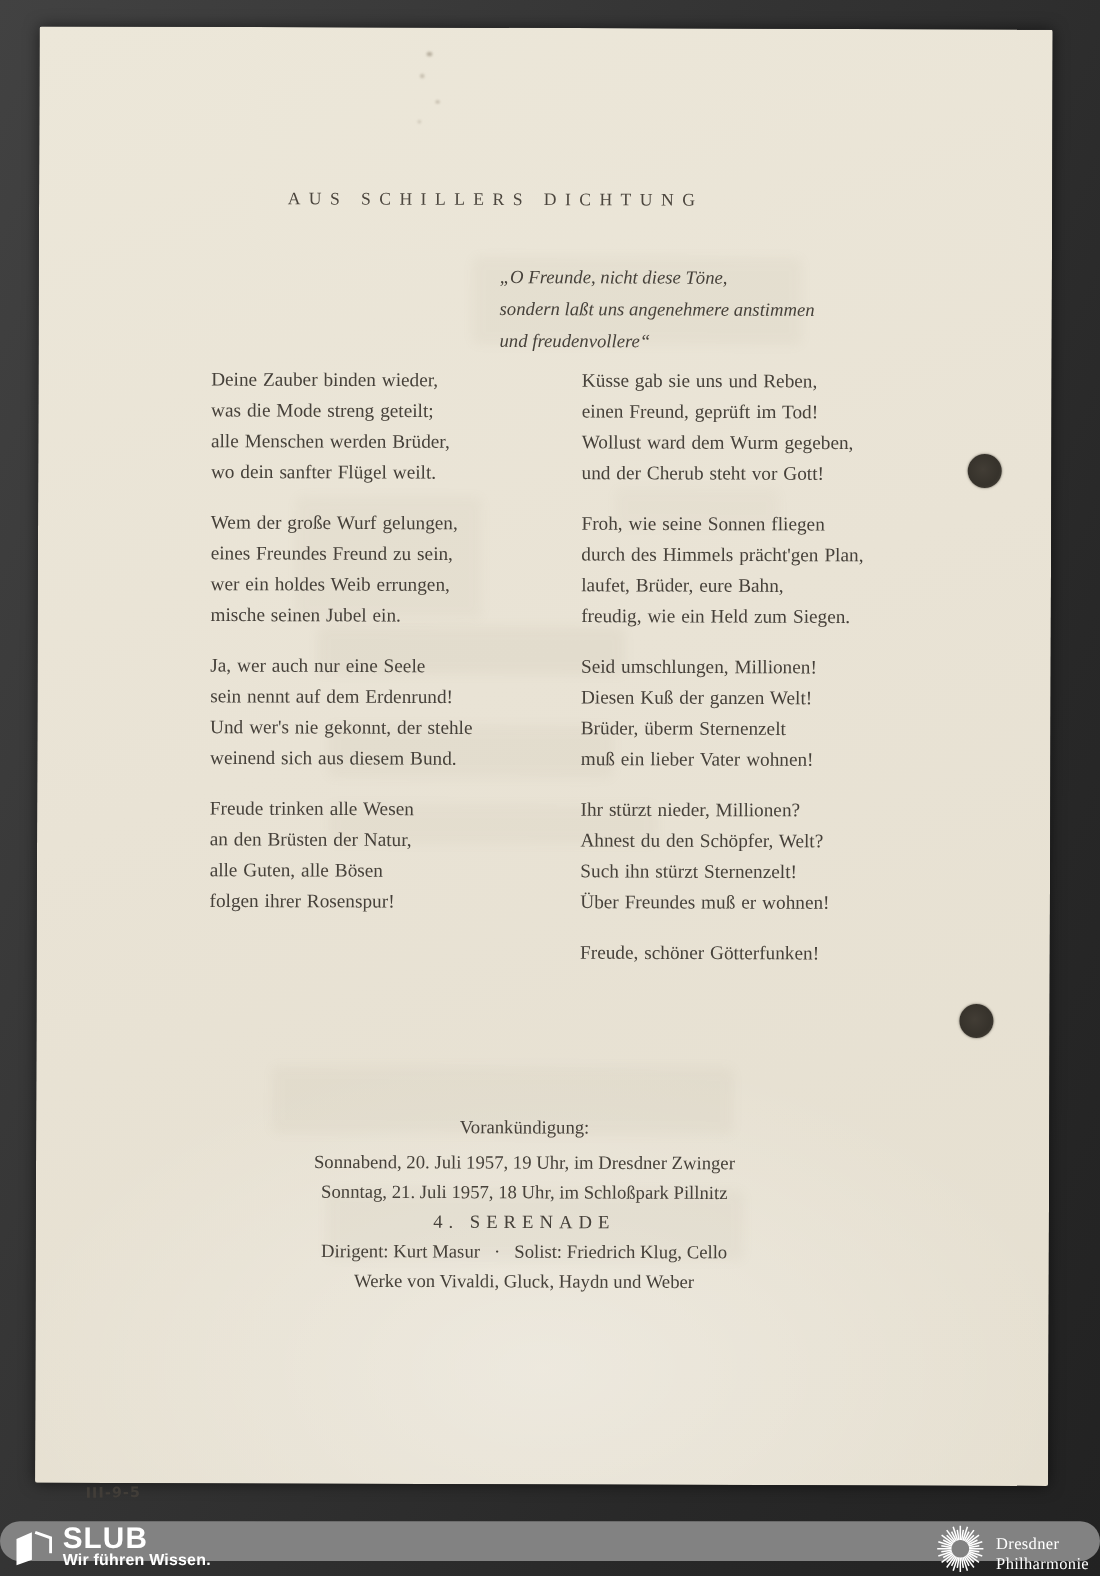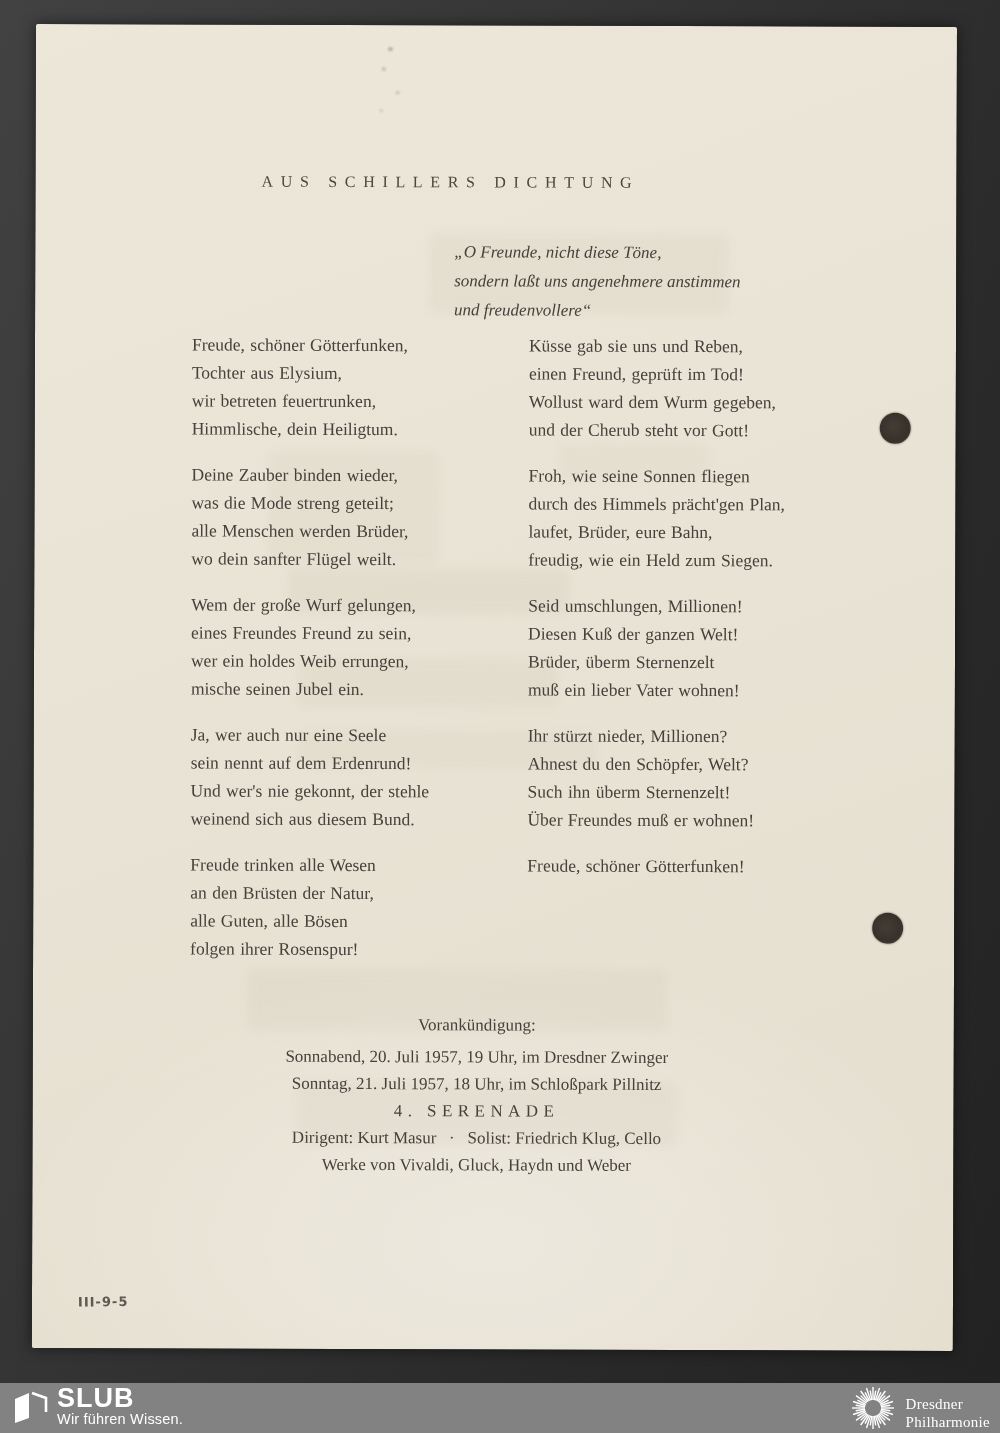--- a/index.html
+++ b/index.html
@@ -29,21 +29,21 @@
   .col{position:absolute;top:306px;font-size:17.5px;line-height:28px;word-spacing:1px;}
   .col-left{left:157px;}
   .col-right{left:494px;}
   .stanza{margin:0 0 18px 0;}
   .line{white-space:nowrap;}
   .announcement{position:absolute;left:0;top:986px;width:888px;text-align:center;}
   .ann-line{font-size:17px;line-height:27px;white-space:pre;}
   .ann-heading{margin-bottom:5px;}
   .ann-event{letter-spacing:0.32em;}
   .stamp{
-    position:absolute;left:46px;top:1270px;
+    position:absolute;left:46px;top:1326px;
     font-family:"DejaVu Sans", sans-serif;font-size:13px;font-weight:bold;
     color:#45403a;letter-spacing:1px;transform:rotate(-1deg);opacity:.85;
   }
   .punch-hole{
     position:absolute;width:31px;height:31px;border-radius:50%;
     background:radial-gradient(circle at 45% 45%, #423d35 0%, #36322b 60%, #4a453c 100%);
     box-shadow:0 0 2px rgba(60,55,45,.8);
   }
   .hole-1{left:845px;top:386px;}
   .hole-2{left:839px;top:886px;}
@@ -57,28 +57,28 @@
   .g6{left:264px;top:706px;width:300px;height:36px;opacity:.05;}
   .g7{left:214px;top:944px;width:420px;height:62px;opacity:.06;}
   .g8{left:264px;top:1056px;width:380px;height:64px;opacity:.06;}
   .speck{position:absolute;background:#897e6b;border-radius:50%;filter:blur(1px);}
   .s1{left:352px;top:22px;width:5px;height:4px;opacity:.55;}
   .s2{left:346px;top:42px;width:4px;height:4px;opacity:.4;}
   .s3{left:360px;top:66px;width:4px;height:3px;opacity:.4;}
   .s4{left:344px;top:84px;width:3px;height:3px;opacity:.35;}
   
   .footer{
-    position:absolute;left:0;top:1383px;width:1000px;height:50px;
-    background:#828282;color:#fff;font-family:"Liberation Sans", sans-serif;
+    position:absolute;left:0;top:1383px;width:1000px;height:36px;
+    background:#828282;color:#fff;font-family:"Liberation Sans", sans-serif;border-radius:22px;
   }
   .slub{position:absolute;left:13px;top:2px;display:flex;align-items:flex-start;}
   .slub-book{margin-top:5px;}
   .slub-text{margin-left:8px;}
   .slub-name{font-size:27px;font-weight:bold;letter-spacing:1px;line-height:26px;}
-  .slub-tagline{font-size:14.5px;font-weight:normal;line-height:16px;letter-spacing:.2px;}
+  .slub-tagline{font-size:14.5px;font-weight:bold;line-height:16px;letter-spacing:.2px;}
   .phil{position:absolute;right:10px;top:2px;display:flex;align-items:flex-end;}
   .phil-text{
     margin-left:10px;font-family:"Liberation Serif", serif;
     font-size:15px;line-height:18px;letter-spacing:.3px;
   }
 </style>
 </head>
 <body>
 
 <div class="stage">
@@ -101,26 +101,20 @@
     <div class="title">AUS SCHILLERS DICHTUNG</div>
 
     <div class="epigraph">
       <div class="line">„O Freunde, nicht diese Töne,</div>
       <div class="line">sondern laßt uns angenehmere anstimmen</div>
       <div class="line">und freudenvollere“</div>
     </div>
 
     <div class="col col-left">
       <div class="stanza">
-        <div class="line">Freude, schöner Götterfunken,</div>
-        <div class="line">Tochter aus Elysium,</div>
-        <div class="line">wir betreten feuertrunken,</div>
-        <div class="line">Himmlische, dein Heiligtum.</div>
-      </div>
-      <div class="stanza">
         <div class="line">Deine Zauber binden wieder,</div>
         <div class="line">was die Mode streng geteilt;</div>
         <div class="line">alle Menschen werden Brüder,</div>
         <div class="line">wo dein sanfter Flügel weilt.</div>
       </div>
       <div class="stanza">
         <div class="line">Wem der große Wurf gelungen,</div>
         <div class="line">eines Freundes Freund zu sein,</div>
         <div class="line">wer ein holdes Weib errungen,</div>
         <div class="line">mische seinen Jubel ein.</div>
@@ -154,21 +148,21 @@
       </div>
       <div class="stanza">
         <div class="line">Seid umschlungen, Millionen!</div>
         <div class="line">Diesen Kuß der ganzen Welt!</div>
         <div class="line">Brüder, überm Sternenzelt</div>
         <div class="line">muß ein lieber Vater wohnen!</div>
       </div>
       <div class="stanza">
         <div class="line">Ihr stürzt nieder, Millionen?</div>
         <div class="line">Ahnest du den Schöpfer, Welt?</div>
-        <div class="line">Such ihn überm Sternenzelt!</div>
+        <div class="line">Such ihn stürzt Sternenzelt!</div>
         <div class="line">Über Freundes muß er wohnen!</div>
       </div>
       <div class="stanza">
         <div class="line">Freude, schöner Götterfunken!</div>
       </div>
     </div>
 
     <div class="announcement">
       <div class="ann-line ann-heading">Vorankündigung:</div>
       <div class="ann-line">Sonnabend, 20. Juli 1957, 19 Uhr, im Dresdner Zwinger</div>

